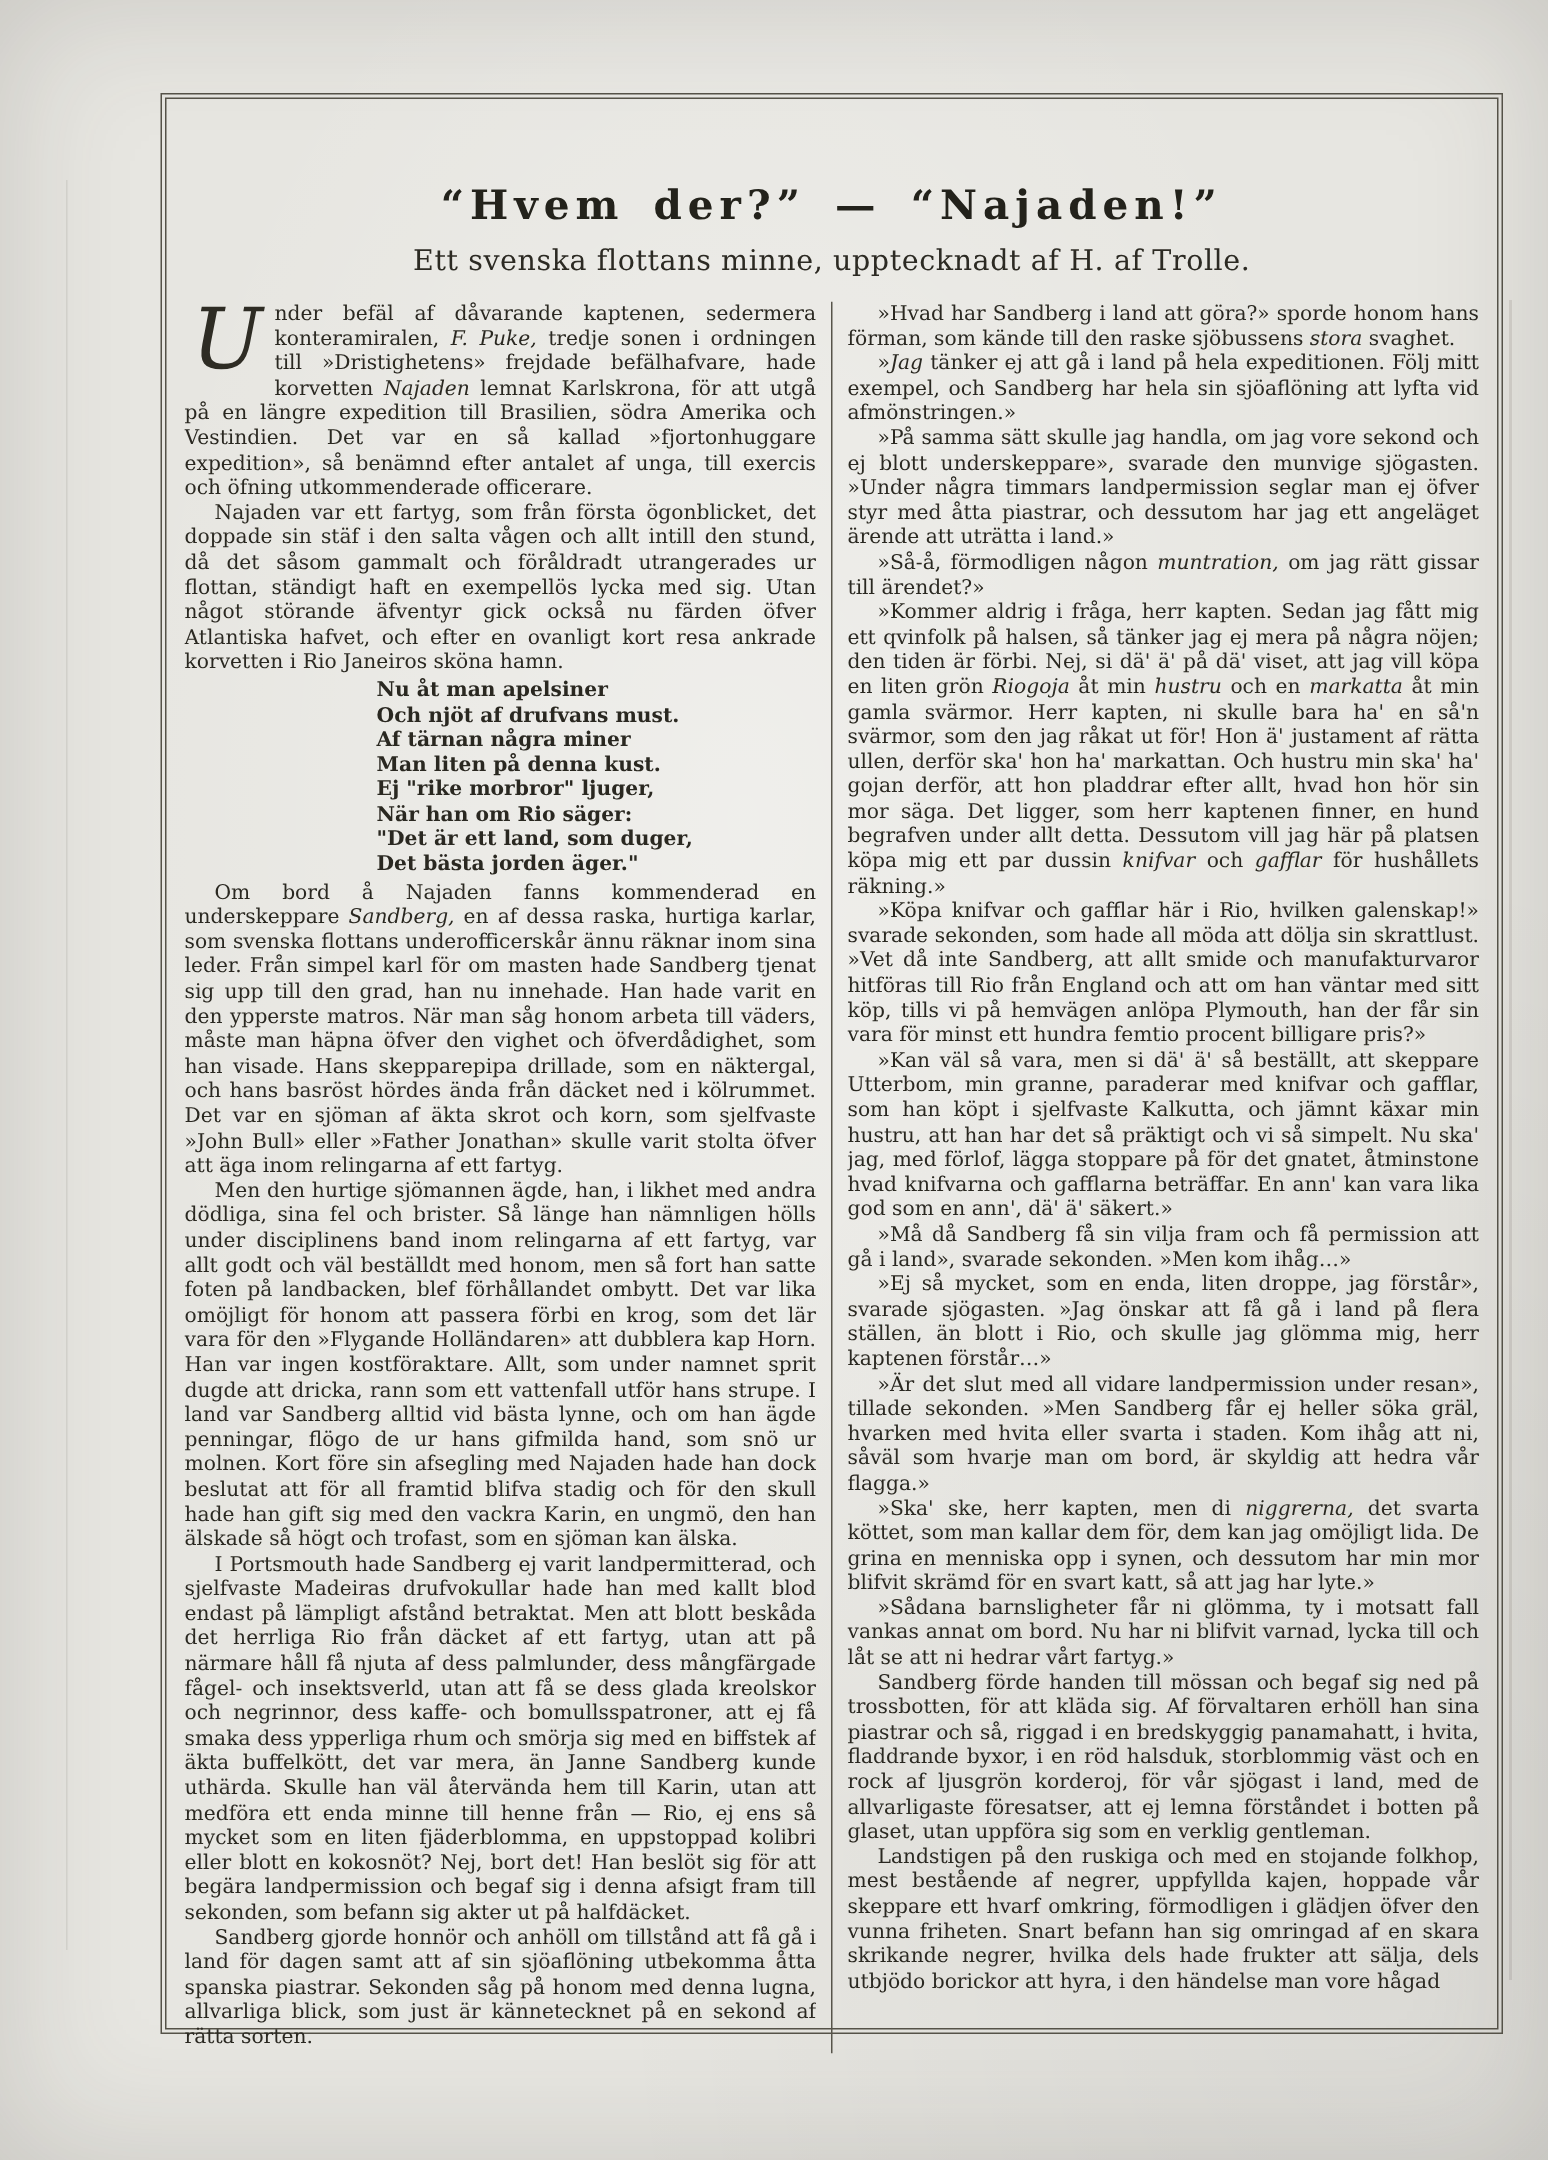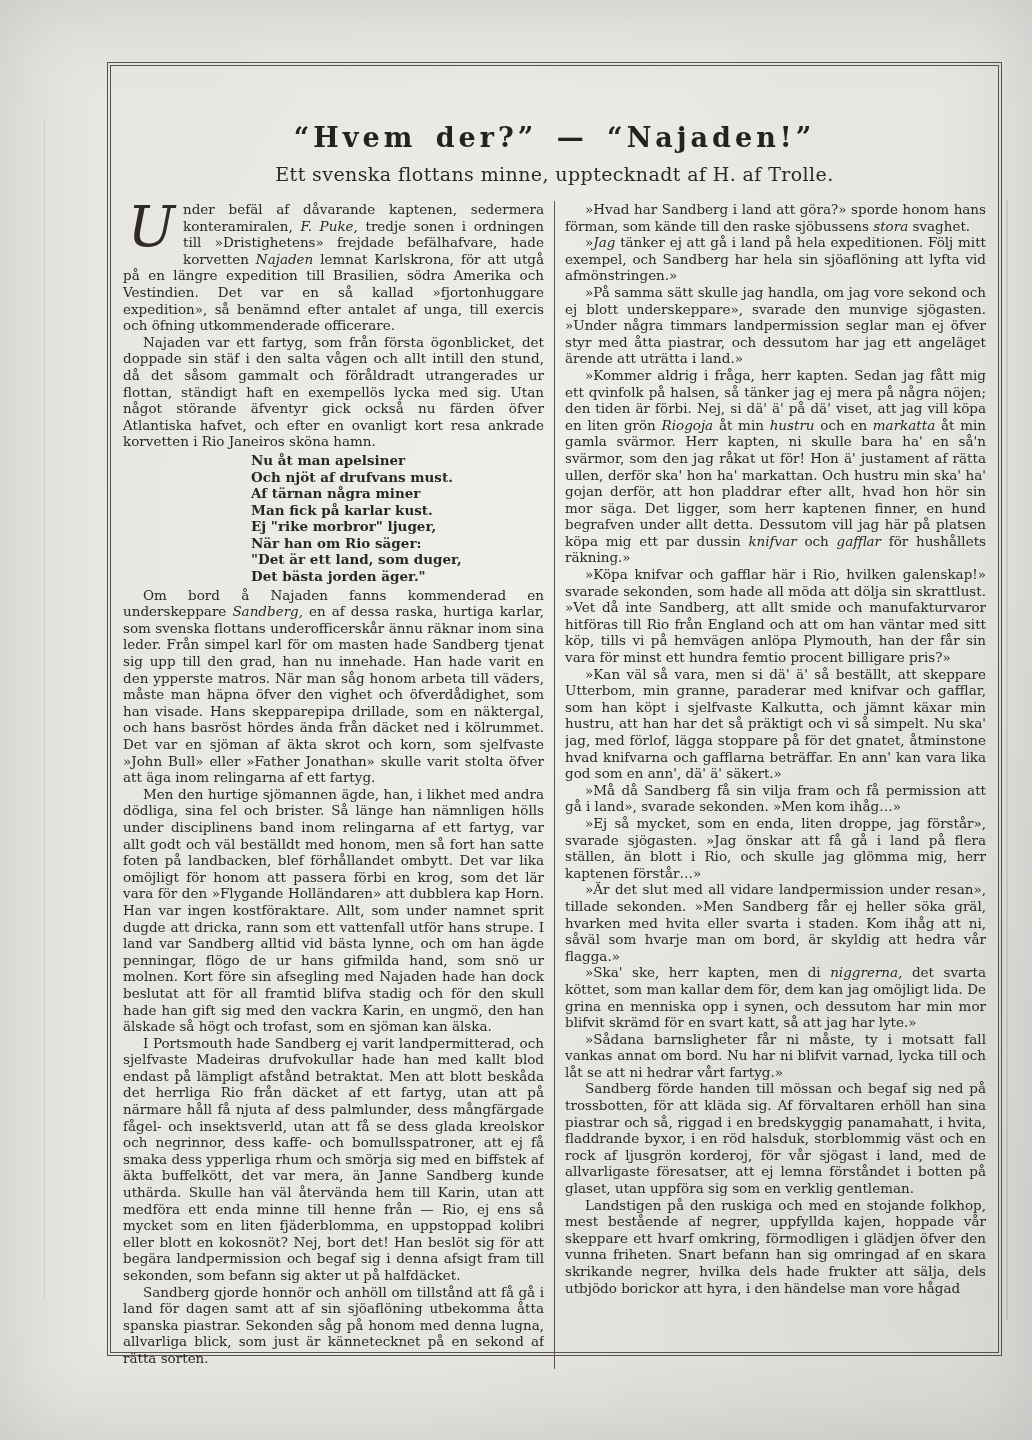--- a/index.html
+++ b/index.html
@@ -147,44 +147,45 @@
                   <path d="M34 6 C 30 1.5, 23 1.5, 21 6 C 25 10.5, 32 10.5, 34 6 Z" fill="#4a473c"></path>
                   <path d="M12 56 C 6 52, 1 54, 0 59 C 5 61, 10 60, 12 56 Z" fill="#4a473c"></path>
                 </svg>
                 <span class="dropcap">U</span>
               </span>nder befäl af dåvarande kaptenen, sedermera konteramiralen, <i>F. Puke,</i> tredje sonen i ordningen till »Dristighetens» frejdade befälhafvare, hade korvetten <i>Najaden</i> lemnat Karlskrona, för att utgå på en längre expedition till Brasilien, södra Amerika och Vestindien. Det var en så kallad »fjortonhuggare expedition», så benämnd efter antalet af unga, till exercis och öfning utkommenderade officerare.</p>
             <p class="para">Najaden var ett fartyg, som från första ögonblicket, det doppade sin stäf i den salta vågen och allt intill den stund, då det såsom gammalt och föråldradt utrangerades ur flottan, ständigt haft en exempellös lycka med sig. Utan något störande äfventyr gick också nu färden öfver Atlantiska hafvet, och efter en ovanligt kort resa ankrade korvetten i Rio Janeiros sköna hamn.</p>
             <div class="poem">
               <div class="poem-line">Nu åt man apelsiner</div>
               <div class="poem-line">Och njöt af drufvans must.</div>
               <div class="poem-line">Af tärnan några miner</div>
-              <div class="poem-line">Man fick på karlar kust.</div>
+              <div class="poem-line">Man liten på denna kust.</div>
               <div class="poem-line">Ej "rike morbror" ljuger,</div>
               <div class="poem-line">När han om Rio säger:</div>
               <div class="poem-line">"Det är ett land, som duger,</div>
               <div class="poem-line">Det bästa jorden äger."</div>
             </div>
             <p class="para">Om bord å Najaden fanns kommenderad en underskeppare <i>Sandberg,</i> en af dessa raska, hurtiga karlar, som svenska flottans underofficerskår ännu räknar inom sina leder. Från simpel karl för om masten hade Sandberg tjenat sig upp till den grad, han nu innehade. Han hade varit en den ypperste matros. När man såg honom arbeta till väders, måste man häpna öfver den vighet och öfverdådighet, som han visade. Hans skepparepipa drillade, som en näktergal, och hans basröst hördes ända från däcket ned i kölrummet. Det var en sjöman af äkta skrot och korn, som sjelfvaste »John Bull» eller »Father Jonathan» skulle varit stolta öfver att äga inom relingarna af ett fartyg.</p>
             <p class="para">Men den hurtige sjömannen ägde, han, i likhet med andra dödliga, sina fel och brister. Så länge han nämnligen hölls under disciplinens band inom relingarna af ett fartyg, var allt godt och väl beställdt med honom, men så fort han satte foten på landbacken, blef förhållandet ombytt. Det var lika omöjligt för honom att passera förbi en krog, som det lär vara för den »Flygande Holländaren» att dubblera kap Horn. Han var ingen kostföraktare. Allt, som under namnet sprit dugde att dricka, rann som ett vattenfall utför hans strupe. I land var Sandberg alltid vid bästa lynne, och om han ägde penningar, flögo de ur hans gifmilda hand, som snö ur molnen. Kort före sin afsegling med Najaden hade han dock beslutat att för all framtid blifva stadig och för den skull hade han gift sig med den vackra Karin, en ungmö, den han älskade så högt och trofast, som en sjöman kan älska.</p>
             <p class="para">I Portsmouth hade Sandberg ej varit landpermitterad, och sjelfvaste Madeiras drufvokullar hade han med kallt blod endast på lämpligt afstånd betraktat. Men att blott beskåda det herrliga Rio från däcket af ett fartyg, utan att på närmare håll få njuta af dess palmlunder, dess mångfärgade fågel- och insektsverld, utan att få se dess glada kreolskor och negrinnor, dess kaffe- och bomullsspatroner, att ej få smaka dess ypperliga rhum och smörja sig med en biffstek af äkta buffelkött, det var mera, än Janne Sandberg kunde uthärda. Skulle han väl återvända hem till Karin, utan att medföra ett enda minne till henne från — Rio, ej ens så mycket som en liten fjäderblomma, en uppstoppad kolibri eller blott en kokosnöt? Nej, bort det! Han beslöt sig för att begära landpermission och begaf sig i denna afsigt fram till sekonden, som befann sig akter ut på halfdäcket.</p>
             <p class="para">Sandberg gjorde honnör och anhöll om tillstånd att få gå i land för dagen samt att af sin sjöaflöning utbekomma åtta spanska piastrar. Sekonden såg på honom med denna lugna, allvarliga blick, som just är kännetecknet på en sekond af rätta sorten.</p>
           </div>
         <div class="col-divider"></div>
         <div class="column">
             <p class="para">»Hvad har Sandberg i land att göra?» sporde honom hans förman, som kände till den raske sjöbussens <i>stora</i> svaghet.</p>
             <p class="para">»<i>Jag</i> tänker ej att gå i land på hela expeditionen. Följ mitt exempel, och Sandberg har hela sin sjöaflöning att lyfta vid afmönstringen.»</p>
             <p class="para">»På samma sätt skulle jag handla, om jag vore sekond och ej blott underskeppare», svarade den munvige sjögasten. »Under några timmars landpermission seglar man ej öfver styr med åtta piastrar, och dessutom har jag ett angeläget ärende att uträtta i land.»</p>
+            <p class="para">»Så-å, förmodligen någon <i>muntration,</i> om jag rätt gissar till ärendet?»</p>
             <p class="para">»Kommer aldrig i fråga, herr kapten. Sedan jag fått mig ett qvinfolk på halsen, så tänker jag ej mera på några nöjen; den tiden är förbi. Nej, si dä' ä' på dä' viset, att jag vill köpa en liten grön <i>Riogoja</i> åt min <i>hustru</i> och en <i>markatta</i> åt min gamla svärmor. Herr kapten, ni skulle bara ha' en så'n svärmor, som den jag råkat ut för! Hon ä' justament af rätta ullen, derför ska' hon ha' markattan. Och hustru min ska' ha' gojan derför, att hon pladdrar efter allt, hvad hon hör sin mor säga. Det ligger, som herr kaptenen finner, en hund begrafven under allt detta. Dessutom vill jag här på platsen köpa mig ett par dussin <i>knifvar</i> och <i>gafflar</i> för hushållets räkning.»</p>
             <p class="para">»Köpa knifvar och gafflar här i Rio, hvilken galenskap!» svarade sekonden, som hade all möda att dölja sin skrattlust. »Vet då inte Sandberg, att allt smide och manufakturvaror hitföras till Rio från England och att om han väntar med sitt köp, tills vi på hemvägen anlöpa Plymouth, han der får sin vara för minst ett hundra femtio procent billigare pris?»</p>
             <p class="para">»Kan väl så vara, men si dä' ä' så beställt, att skeppare Utterbom, min granne, paraderar med knifvar och gafflar, som han köpt i sjelfvaste Kalkutta, och jämnt käxar min hustru, att han har det så präktigt och vi så simpelt. Nu ska' jag, med förlof, lägga stoppare på för det gnatet, åtminstone hvad knifvarna och gafflarna beträffar. En ann' kan vara lika god som en ann', dä' ä' säkert.»</p>
             <p class="para">»Må då Sandberg få sin vilja fram och få permission att gå i land», svarade sekonden. »Men kom ihåg…»</p>
             <p class="para">»Ej så mycket, som en enda, liten droppe, jag förstår», svarade sjögasten. »Jag önskar att få gå i land på flera ställen, än blott i Rio, och skulle jag glömma mig, herr kaptenen förstår…»</p>
             <p class="para">»Är det slut med all vidare landpermission under resan», tillade sekonden. »Men Sandberg får ej heller söka gräl, hvarken med hvita eller svarta i staden. Kom ihåg att ni, såväl som hvarje man om bord, är skyldig att hedra vår flagga.»</p>
             <p class="para">»Ska' ske, herr kapten, men di <i>niggrerna,</i> det svarta köttet, som man kallar dem för, dem kan jag omöjligt lida. De grina en menniska opp i synen, och dessutom har min mor blifvit skrämd för en svart katt, så att jag har lyte.»</p>
-            <p class="para">»Sådana barnsligheter får ni måste, ty i motsatt fall vankas annat om bord. Nu har ni blifvit varnad, lycka till och låt se att ni hedrar vårt fartyg.»</p>
+            <p class="para">»Sådana barnsligheter får ni glömma, ty i motsatt fall vankas annat om bord. Nu har ni blifvit varnad, lycka till och låt se att ni hedrar vårt fartyg.»</p>
             <p class="para">Sandberg förde handen till mössan och begaf sig ned på trossbotten, för att kläda sig. Af förvaltaren erhöll han sina piastrar och så, riggad i en bredskyggig panamahatt, i hvita, fladdrande byxor, i en röd halsduk, storblommig väst och en rock af ljusgrön korderoj, för vår sjögast i land, med de allvarligaste föresatser, att ej lemna förståndet i botten på glaset, utan uppföra sig som en verklig gentleman.</p>
             <p class="para">Landstigen på den ruskiga och med en stojande folkhop, mest bestående af negrer, uppfyllda kajen, hoppade vår skeppare ett hvarf omkring, förmodligen i glädjen öfver den vunna friheten. Snart befann han sig omringad af en skara skrikande negrer, hvilka dels hade frukter att sälja, dels utbjödo borickor att hyra, i den händelse man vore hågad</p>
           </div>
       </div>
 
     </div>
   </div>
 </div>
 
 </body></html>

